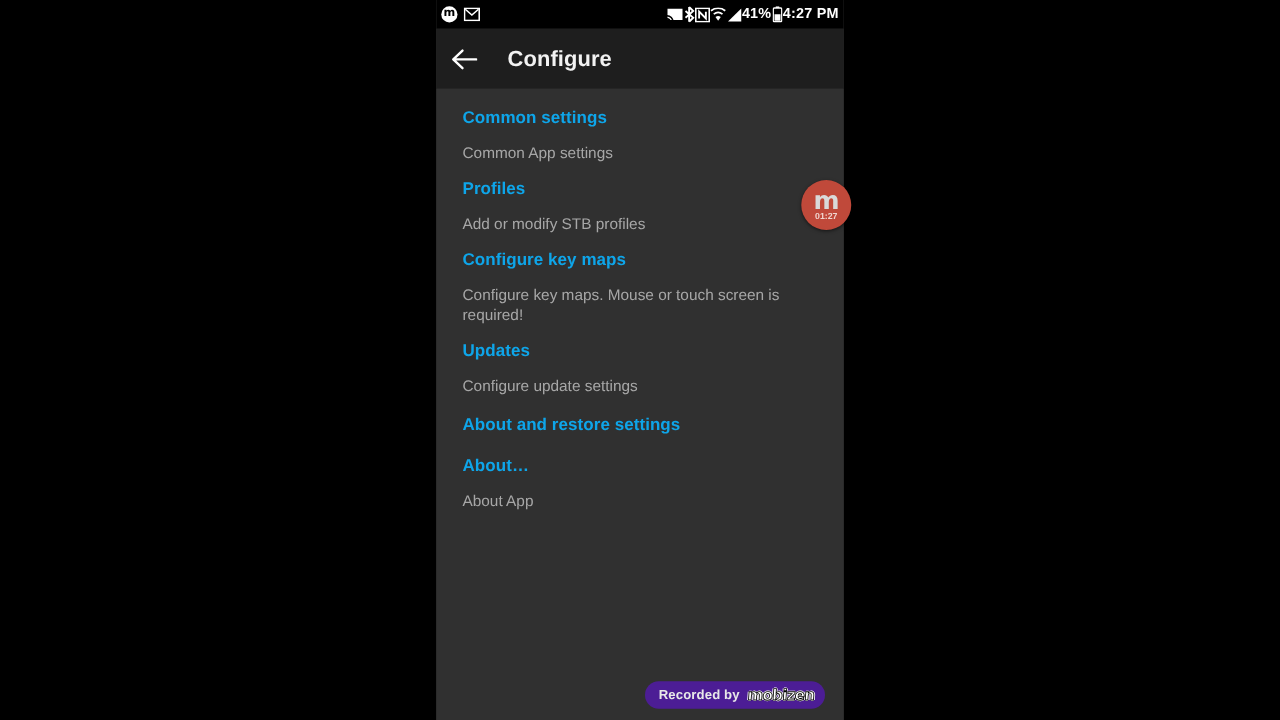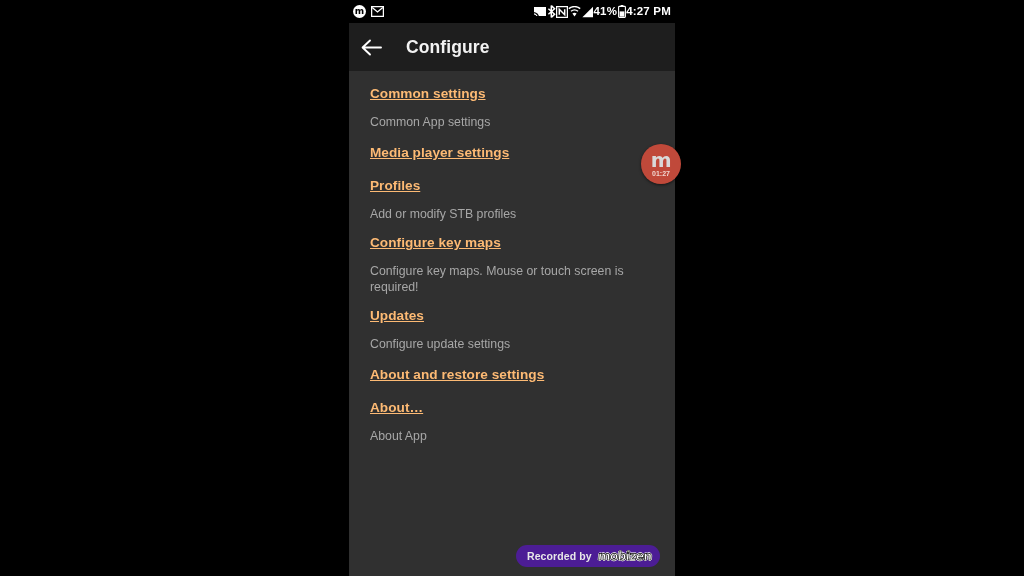--- a/index.html
+++ b/index.html
@@ -126,26 +126,25 @@
     width: 326px;
     height: 505px;
     background: #303030;
     padding-top: 8px;
   }
   .list-item {
     padding: 6px 20px 6px 21px;
     cursor: pointer;
   }
   .item-title {
-    color: #fdba74;
+    color: #0ea5e9;
     font-size: 13.6px;
     font-weight: bold;
     line-height: 18px;
     letter-spacing: 0.05px;
-    text-decoration: underline;
   }
   .item-summary {
     color: #a7a7a7;
     font-size: 12.3px;
     line-height: 16px;
     margin-top: 11px;
     max-width: 266px;
   }
   .item-title-only { padding-top: 8px; padding-bottom: 9px; }
 
@@ -304,23 +303,20 @@
       <div id="toolbar-title">Configure</div>
     </div>
 
     <div id="list">
 
       <div class="list-item">
         <div class="item-title">Common settings</div>
         <div class="item-summary">Common App settings</div>
       </div>
 
-      <div class="list-item item-title-only">
-        <div class="item-title">Media player settings</div>
-      </div>
 
       <div class="list-item">
         <div class="item-title">Profiles</div>
         <div class="item-summary">Add or modify STB profiles</div>
       </div>
 
       <div class="list-item">
         <div class="item-title">Configure key maps</div>
         <div class="item-summary">Configure key maps. Mouse or touch screen is required!</div>
       </div>

